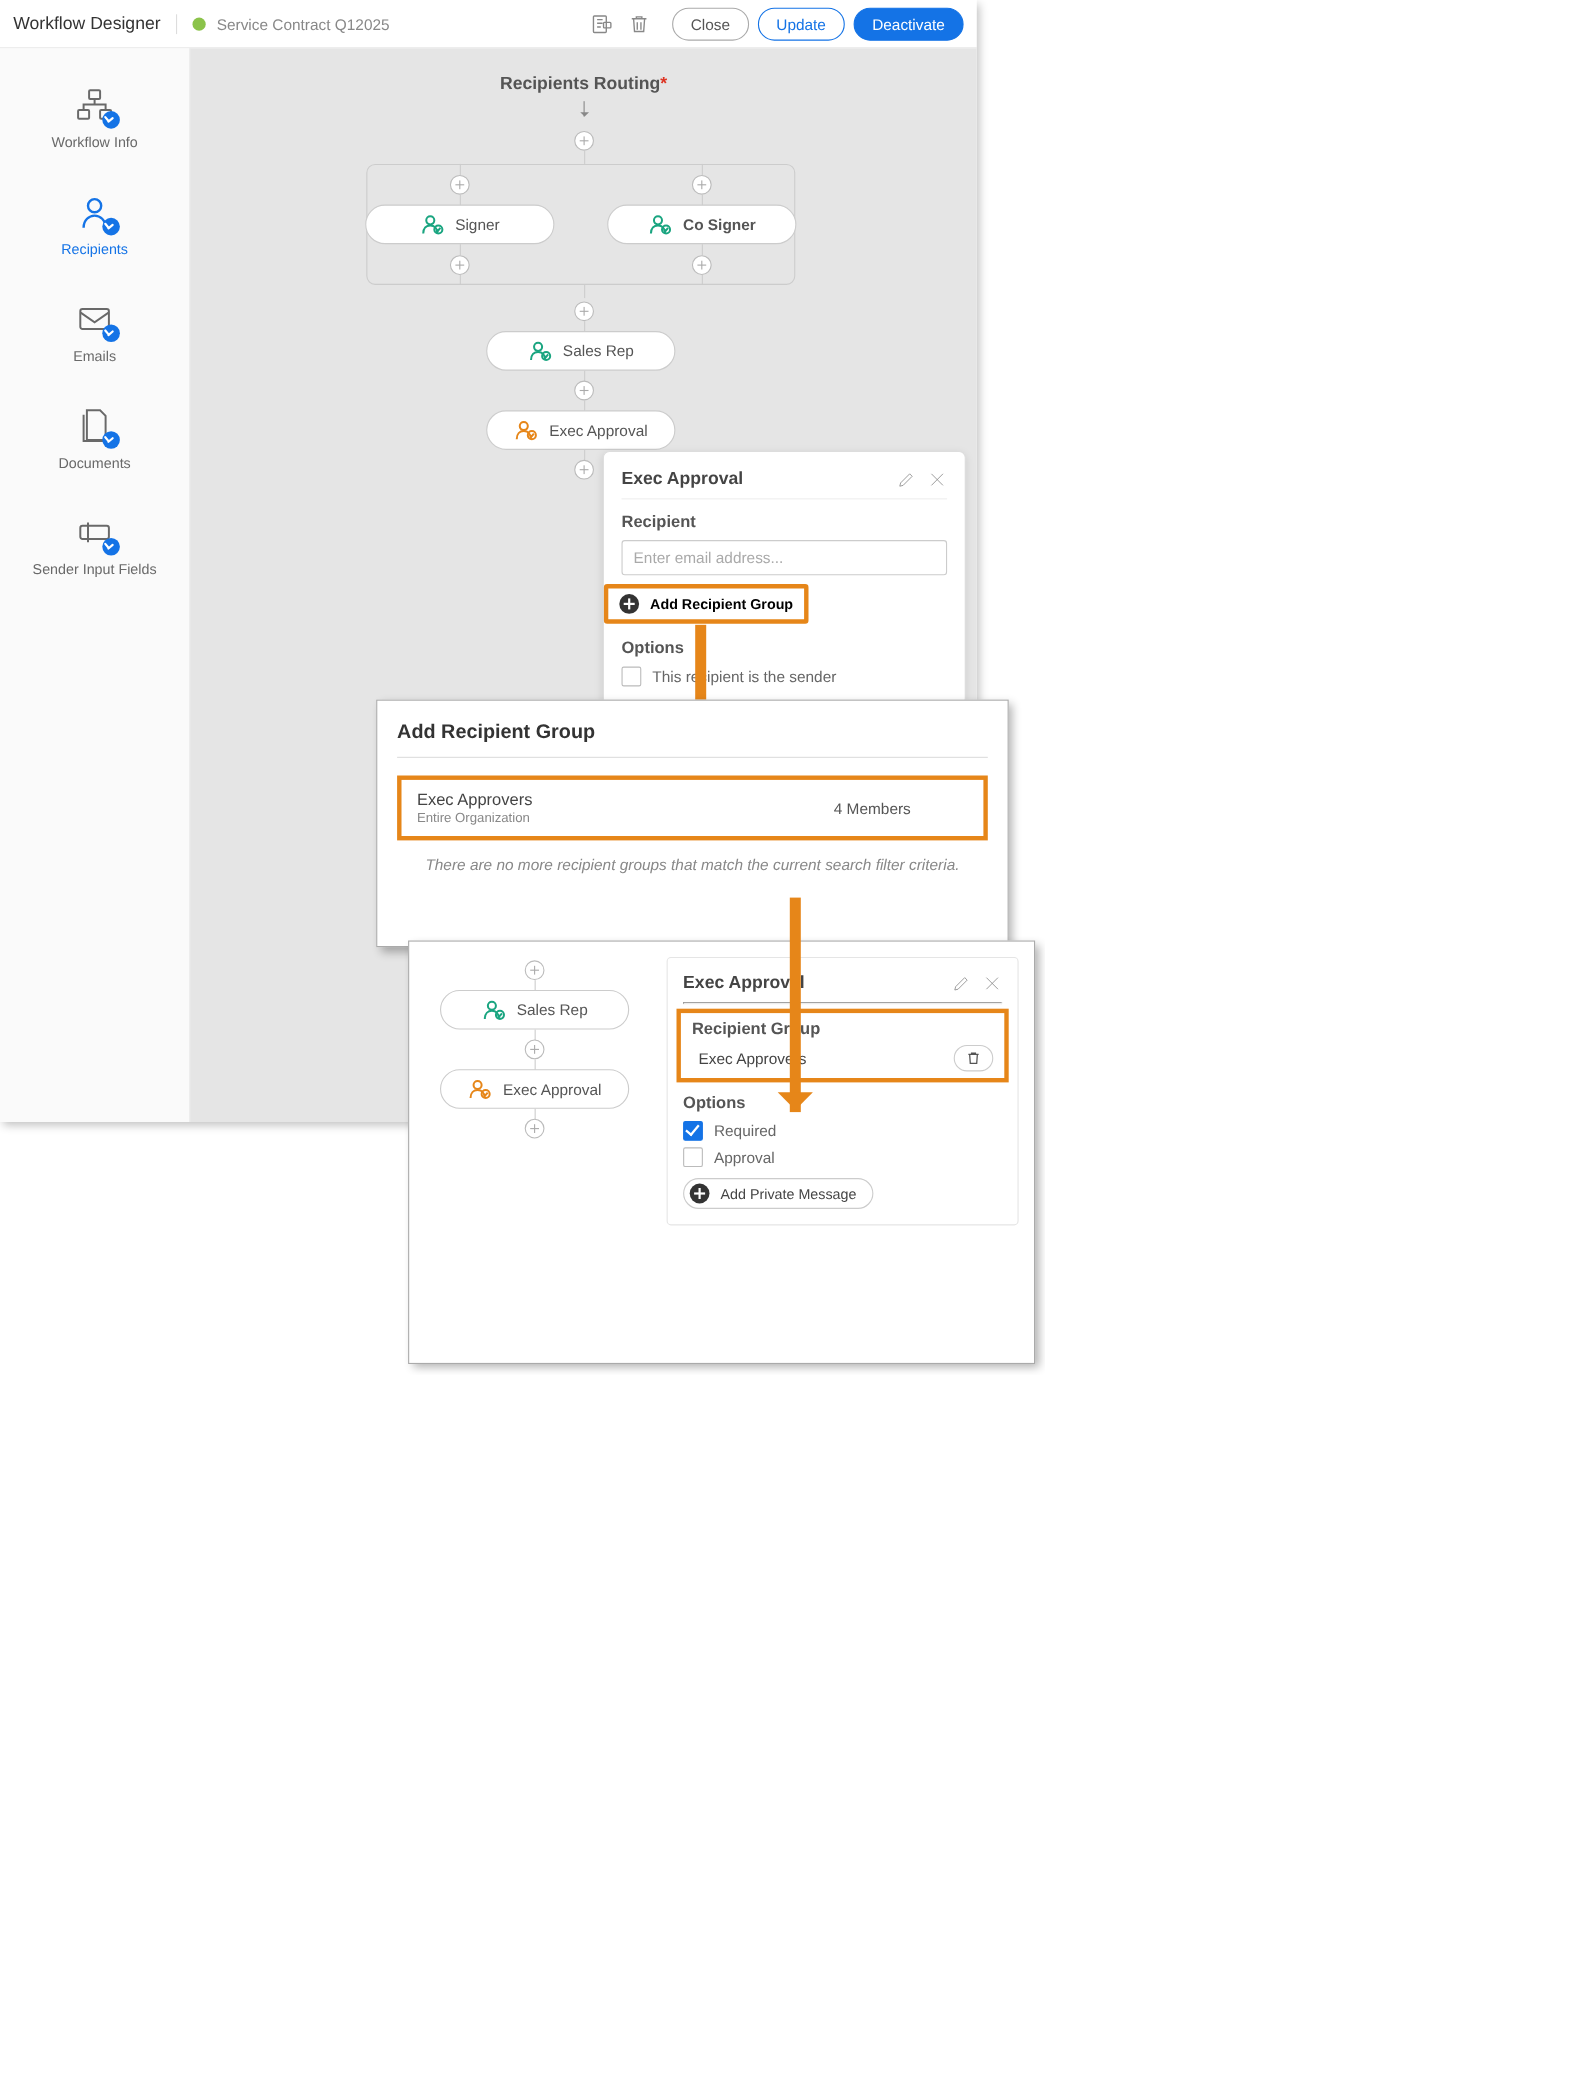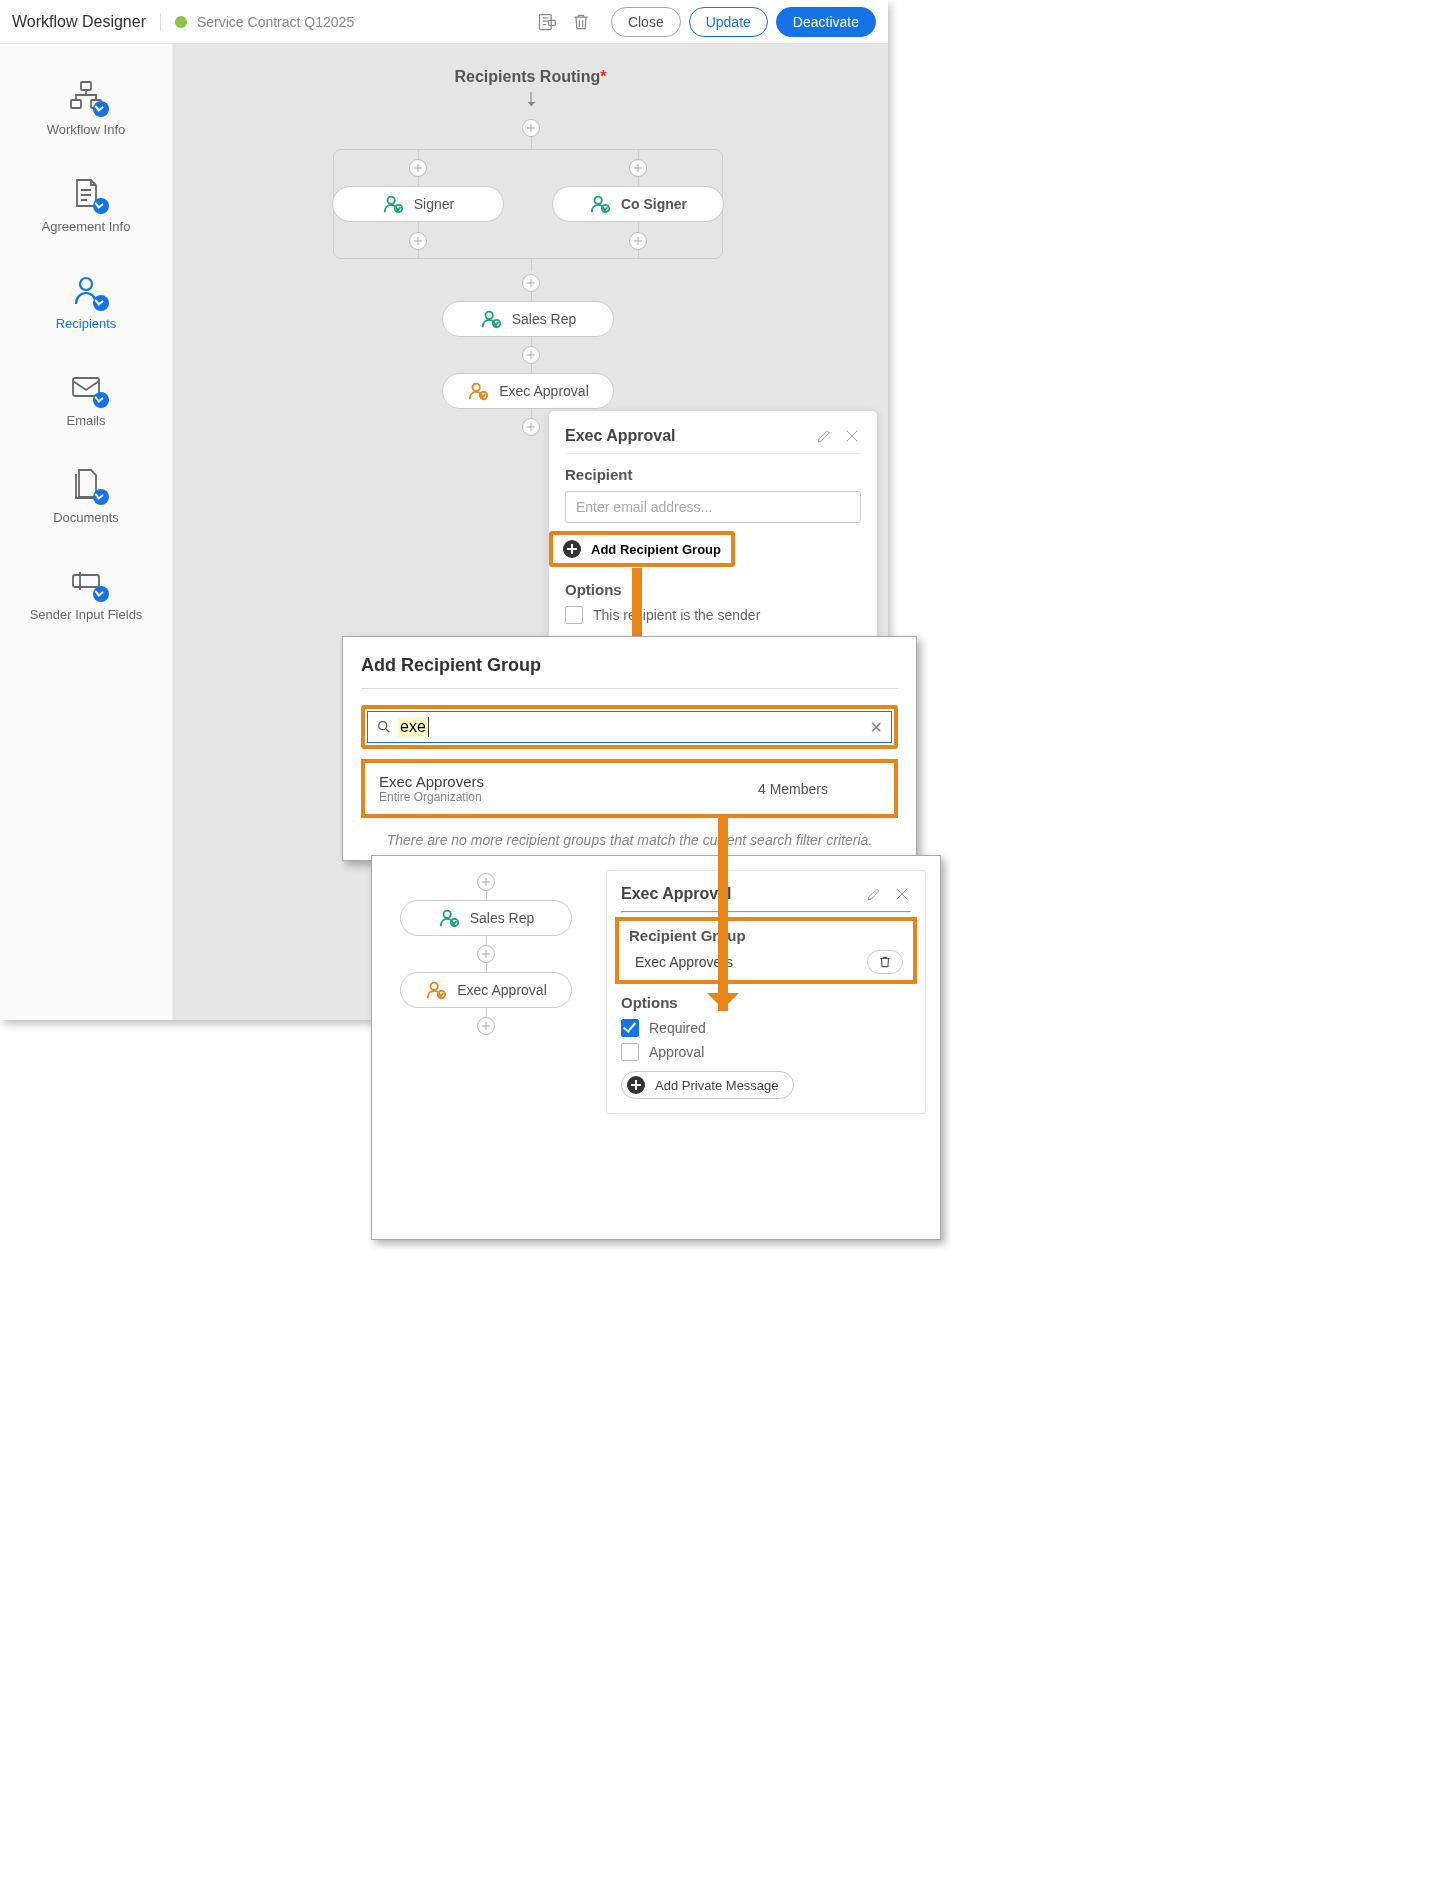--- a/index.html
+++ b/index.html
@@ -133,28 +133,20 @@
   <div class="sidebar">
     <div class="side-item">
       <div class="side-icon"><svg viewBox="0 0 36 36" fill="none" stroke="#696969" stroke-width="1.8">
               <rect x="13" y="4" width="10" height="8" rx="1"></rect>
               <rect x="3" y="22" width="10" height="8" rx="1"></rect>
               <rect x="23" y="22" width="10" height="8" rx="1"></rect>
               <path d="M18 12v5M18 17H8v5M18 17h10v5"></path>
             </svg><span class="side-badge"></span></div>
       <span>Workflow Info</span>
     </div>
-    <div class="side-item">
-      <div class="side-icon"><svg viewBox="0 0 36 36" fill="none" stroke="#696969" stroke-width="1.8">
-              <path d="M9 5h14l5 5v21H9z"></path>
-              <path d="M23 5v5h5"></path>
-              <path d="M13 15h10M13 20h10M13 25h6"></path>
-            </svg><span class="side-badge"></span></div>
-      <span>Agreement Info</span>
-    </div>
     <div class="side-item active">
       <div class="side-icon"><svg viewBox="0 0 36 36" fill="none" stroke="#1473e6" stroke-width="2.2">
               <circle cx="18" cy="12" r="6"></circle>
               <path d="M8 32c0-7 5-11 10-11s10 4 10 11"></path>
             </svg><span class="side-badge"></span></div>
       <span>Recipients</span>
     </div>
     <div class="side-item">
       <div class="side-icon"><svg viewBox="0 0 36 36" fill="none" stroke="#696969" stroke-width="1.8">
               <rect x="5" y="9" width="26" height="18" rx="2"></rect>
@@ -275,31 +267,20 @@
     </div>
   </div>
 </div>
 </div>
 
 <div class="oarrow" style="left:632px;top:568px;height:140px;"></div>
 
 <div class="modal" style="left:342px;top:636px;width:575px;height:225px;">
   <h2>Add Recipient Group</h2>
   <hr>
-  <div class="search-wrap">
-    <div class="search-box">
-      <svg class="mag" viewBox="0 0 24 24" fill="none" stroke="#555" stroke-width="2">
-          <circle cx="10" cy="10" r="6"></circle>
-          <path d="M20 20l-5-5"></path>
-        </svg>
-      <span class="hl">exe</span>
-      <span style="flex:1"></span>
-      <span class="clear">✕</span>
-    </div>
-  </div>
   <div class="result-row">
     <div class="result-left">
       <div class="result-name">Exec Approvers</div>
       <div class="result-sub">Entire Organization</div>
     </div>
     <div class="result-members">4 Members</div>
   </div>
   <div class="no-more">There are no more recipient groups that match the current search filter criteria.</div>
 </div>
 

